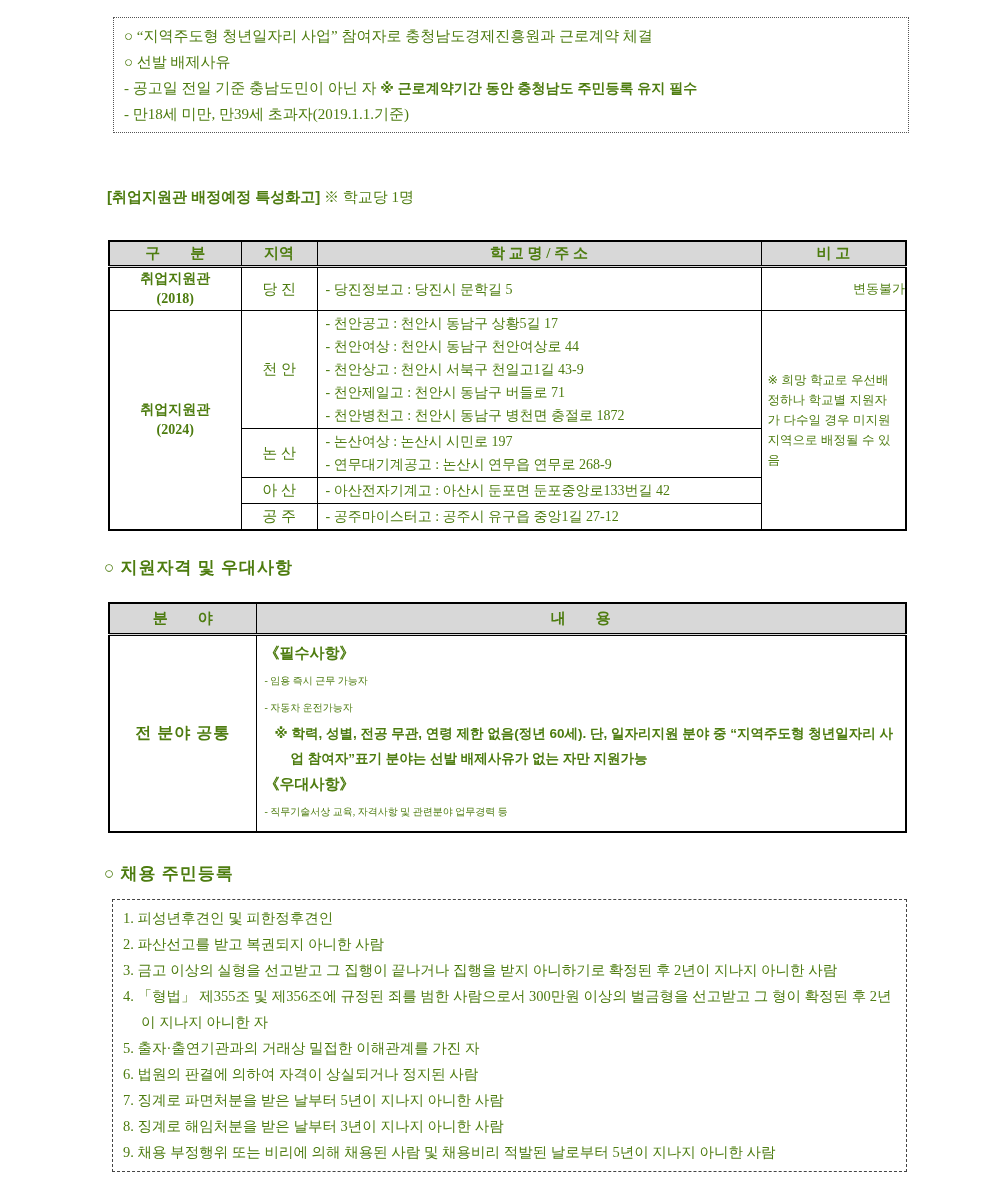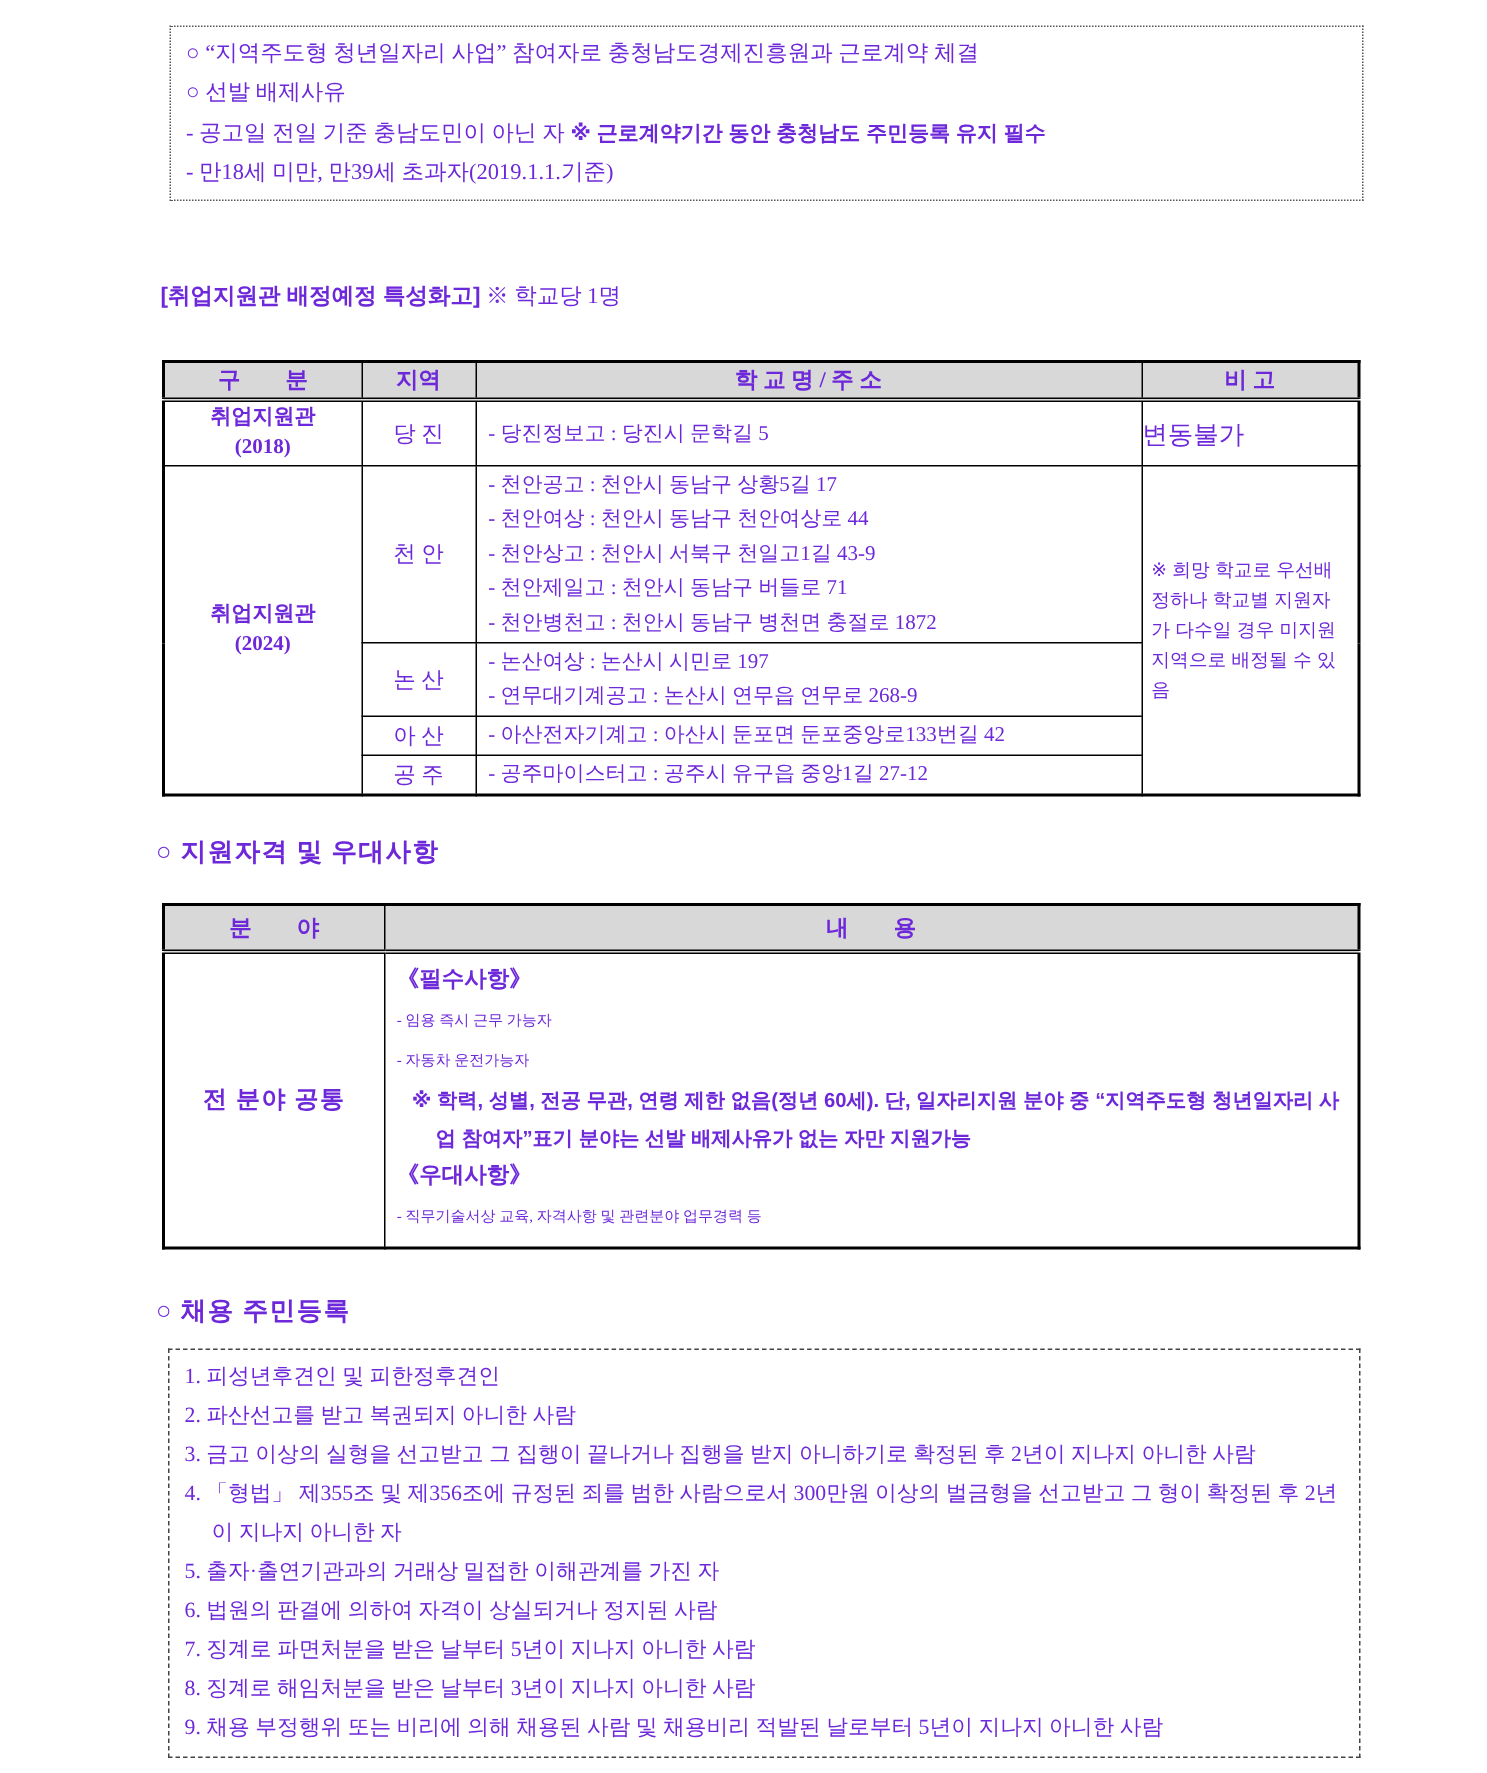--- a/index.html
+++ b/index.html
@@ -1,18 +1,18 @@
 <!DOCTYPE html>
 <html><head>
 <meta charset="utf-8">
 <style>
   html,body{margin:0;padding:0;background:#fff;}
   .page{
     position:relative;width:991px;height:1182px;background:#ffffff;
-    font-family:"Liberation Serif","DejaVu Serif",serif;color:#6d28d9;
+    font-family:"Liberation Serif","DejaVu Serif",serif;color:#4d7c0f;
     overflow:hidden;
   }
 
   
   .notice-box{
     position:absolute;left:113px;top:17px;width:776px;
     border:1px dotted #555;padding:5px 8px 5px 10px;
     font-size:15px;line-height:26px;
   }
   .notice-line{white-space:nowrap;}
@@ -33,21 +33,21 @@
   th{
     background:#d8d8d8;font-size:15px;font-weight:bold;text-align:center;
     border-bottom:3px double #000;
   }
   .t1 th{height:23px;}
   .t2 th{height:29px;}
   .group-cell{font-size:14px;font-weight:bold;text-align:center;line-height:20px;}
   .region-cell{font-size:15px;font-weight:normal;text-align:center;}
   .schools-cell{padding:1px 4px 1px 8px;}
   .school-line{font-size:14px;line-height:23px;white-space:nowrap;overflow:hidden;}
-  .note-cell{font-size:17px;text-align:left;}
+  .note-cell{font-size:13px;text-align:right;}
   .note2-cell{
     font-family:"Liberation Sans","DejaVu Sans",sans-serif;
     font-size:12.5px;line-height:20px;padding:4px 6px;
     word-break:break-all;text-align:left;
   }
   .r2018{height:44px;}
   .r-cheonan .schools-cell{height:115px;}
   .r-nonsan .schools-cell{height:46px;}
   .r-asan .schools-cell{height:23px;}
   .r-gongju .schools-cell{height:23px;}

